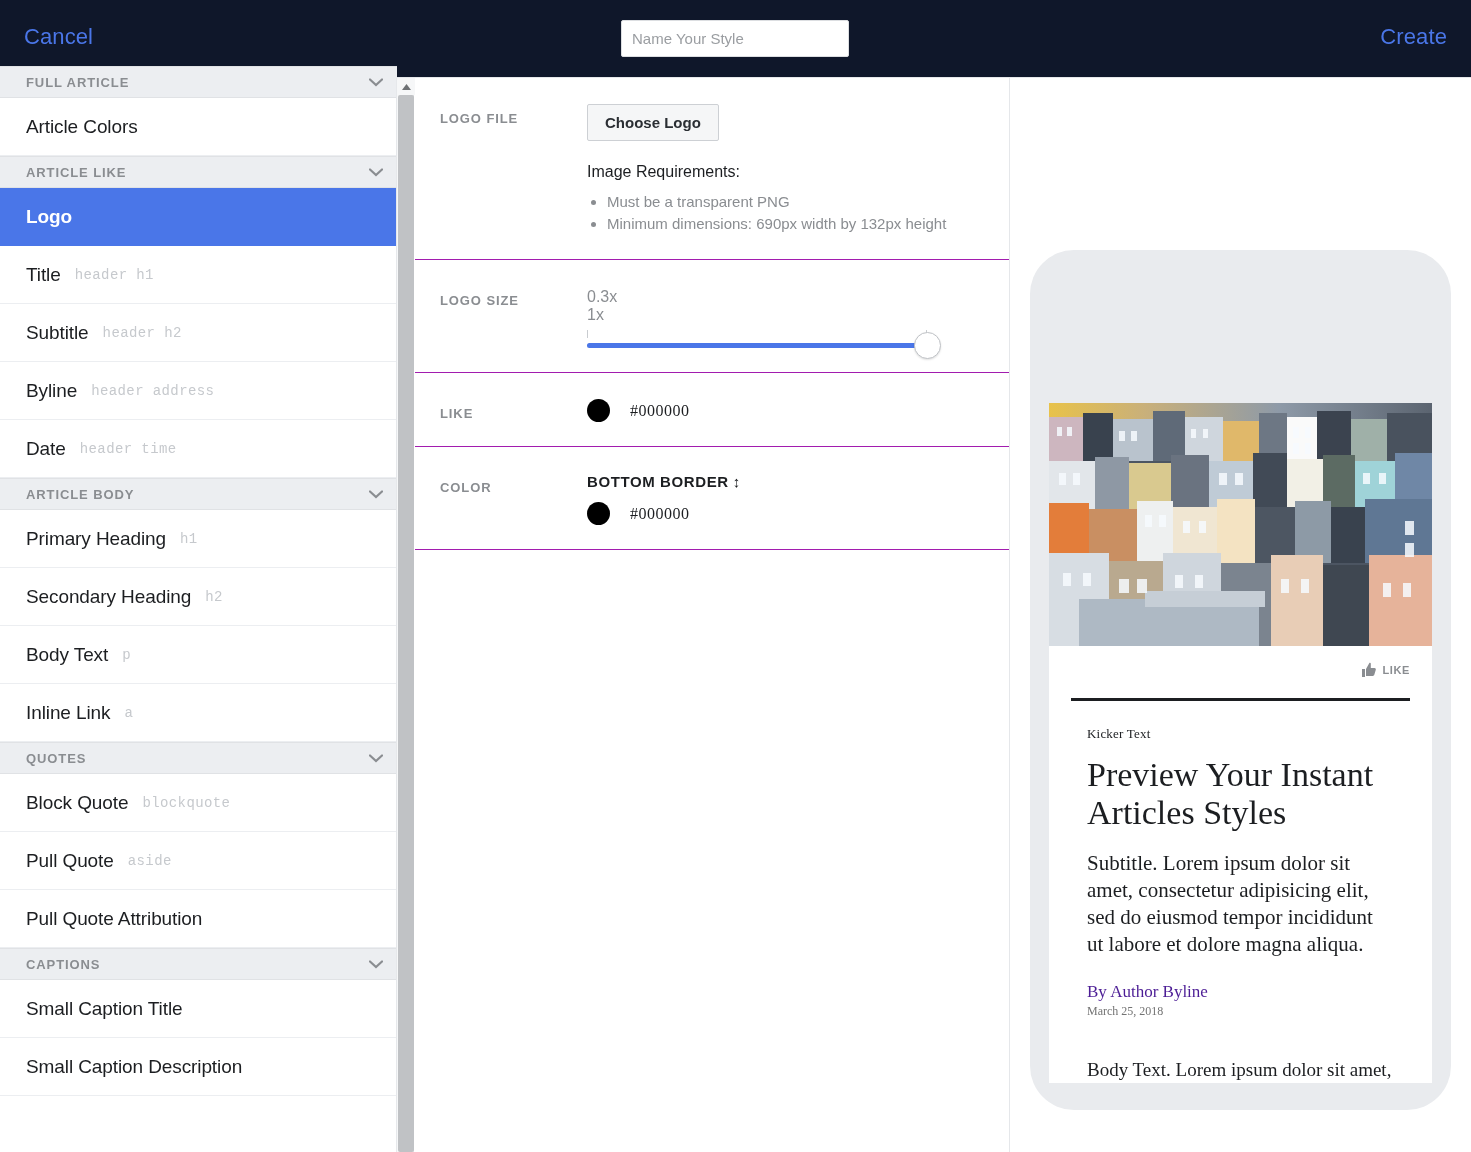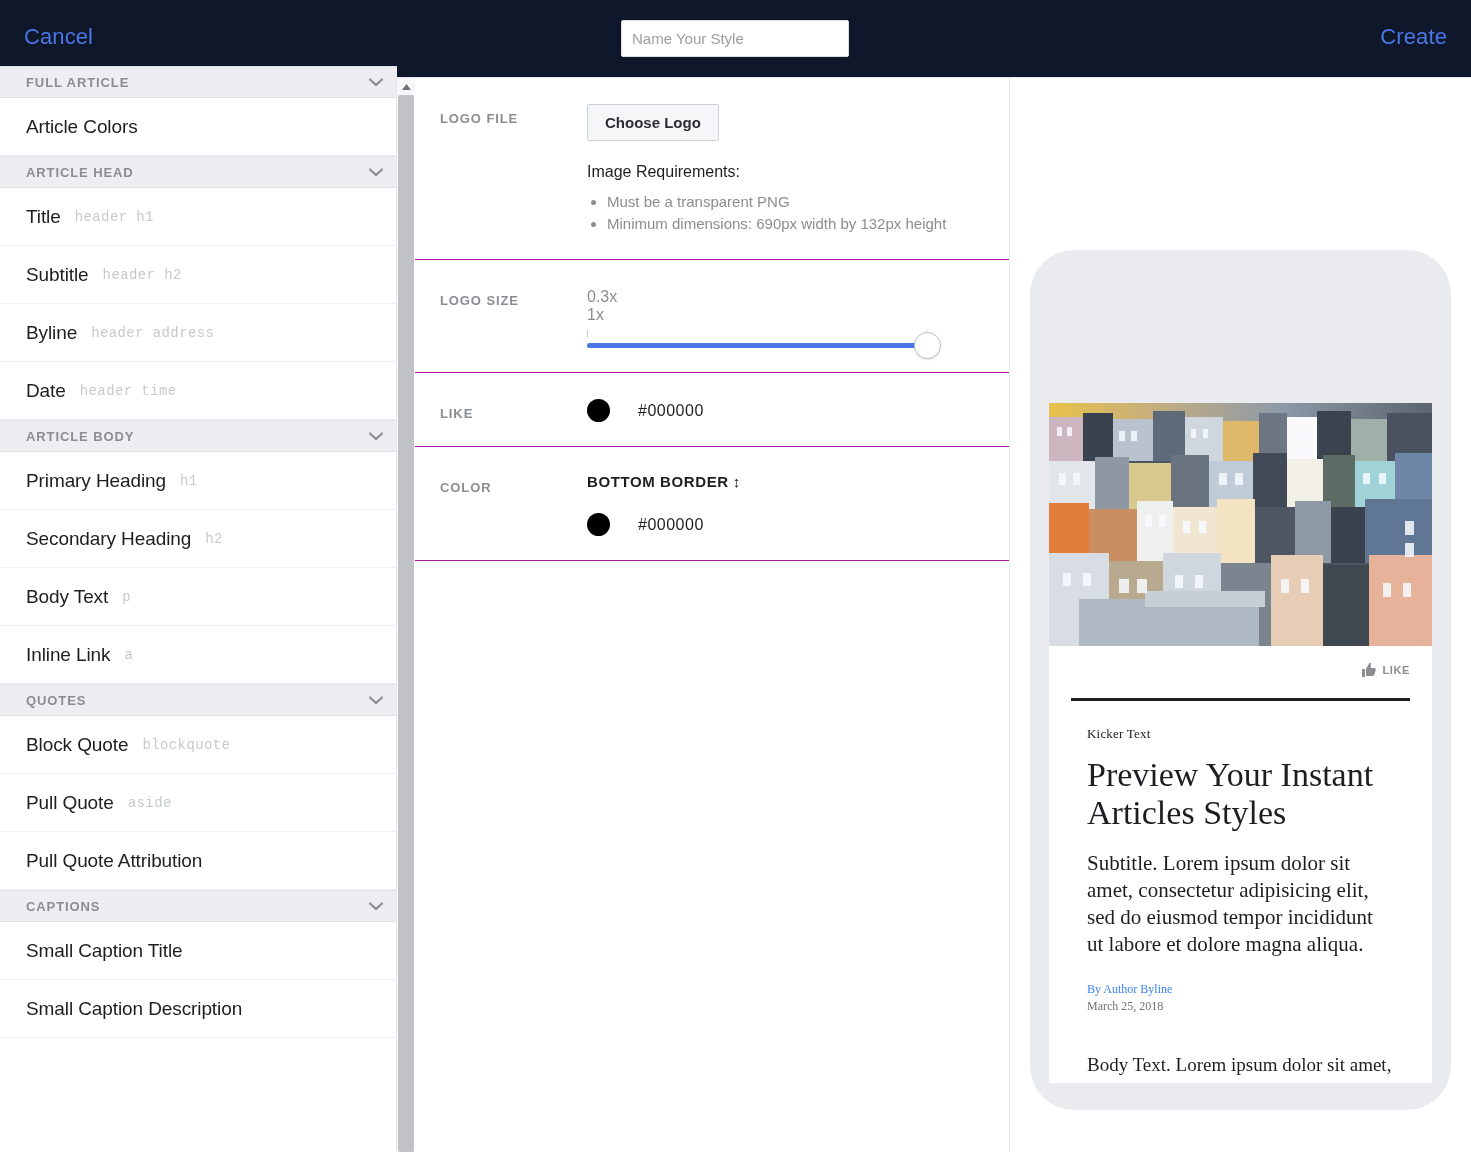--- a/index.html
+++ b/index.html
@@ -159,27 +159,27 @@
     box-shadow: 0 1px 2px rgba(0,0,0,.12);
   }
 
   
   .swatch-row { display: flex; align-items: center; }
   .swatch-dot {
     width: 23px; height: 23px; border-radius: 50%;
     cursor: pointer; flex: none;
   }
   .swatch-hex {
-    margin-left: 28px;
-    font-family: Liberation Sans, sans-serif;
+    margin-left: 20px;
+    font-family: Liberation Serif, serif;
     font-size: 16px; color: #1c1e21; letter-spacing: .5px;
   }
   #color-target-select {
     font-size: 15px; font-weight: bold; letter-spacing: .6px;
-    color: #1c1e21; cursor: pointer; margin-bottom: 23px;
+    color: #1c1e21; cursor: pointer; margin-bottom: 12px;
     display: inline-block;
   }
   #color-target-select .caret { margin-left: 4px; }
 
   
   #preview-pane {
     position: absolute; left: 1011px; top: 78px;
     width: 460px; height: 1074px;
     background: #ffffff;
   }
@@ -219,21 +219,21 @@
   }
   #headline {
     margin-top: 14px;
     font-size: 34px; line-height: 38px;
     color: #1c1e21; font-weight: normal;
   }
   #subtitle {
     margin-top: 18px;
     font-size: 21px; line-height: 27px; color: #1c1e21;
   }
-  #byline { margin-top: 24px; font-size: 12px; color: #3b82f6; }
+  #byline { margin-top: 24px; font-size: 17px; color: #4c1d95; }
   #pubdate { margin-top: 2px; font-size: 12px; color: #737373; }
   #bodytext { margin-top: 38px; font-size: 19px; line-height: 26px; color: #1c1e21; }
 </style>
 </head>
 <body>
 
 <div id="topbar">
   <div id="cancel-btn">Cancel</div>
   <input id="style-name-input" type="text" placeholder="Name Your Style" style="">
   <div id="create-btn">Create</div>
@@ -245,26 +245,29 @@
       <span class="chev">
         <svg width="14" height="9" viewBox="0 0 14 9">
           <path d="M1 1.5 L7 7 L13 1.5" stroke="#8a8d91" stroke-width="2.2" fill="none" stroke-linecap="round"></path>
         </svg>
       </span>
     </div>
     <div class="sb-item">
       <span class="it-label">Article Colors</span>
     </div>
     <div class="sb-group-header">
-      <span class="gh-label">ARTICLE HEAD</span>
+      <span class="gh-label">ARTICLE LIKE</span>
       <span class="chev">
         <svg width="14" height="9" viewBox="0 0 14 9">
           <path d="M1 1.5 L7 7 L13 1.5" stroke="#8a8d91" stroke-width="2.2" fill="none" stroke-linecap="round"></path>
         </svg>
       </span>
+    </div>
+    <div class="sb-item active">
+      <span class="it-label">Logo</span>
     </div>
     <div class="sb-item">
       <span class="it-label">Title</span>
       <span class="it-tag">header h1</span>
     </div>
     <div class="sb-item">
       <span class="it-label">Subtitle</span>
       <span class="it-tag">header h2</span>
     </div>
     <div class="sb-item">

